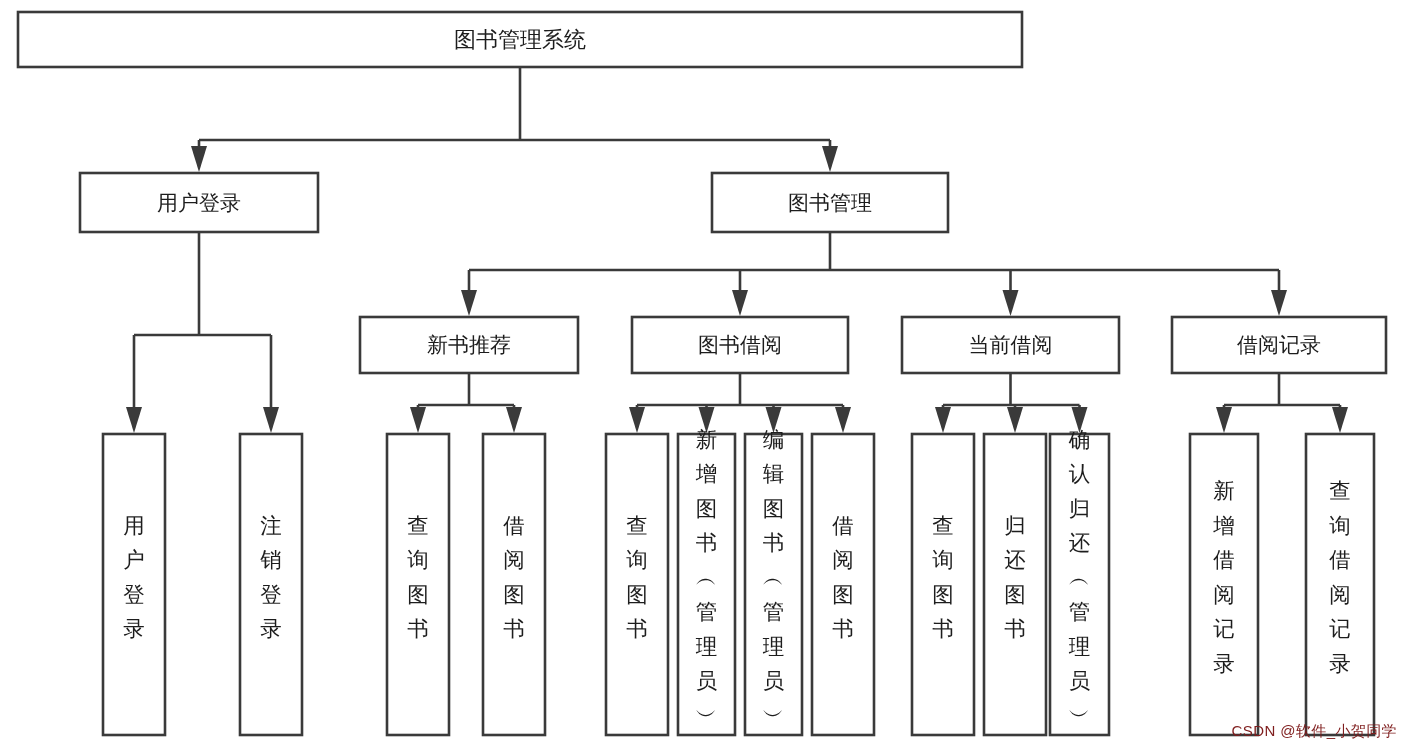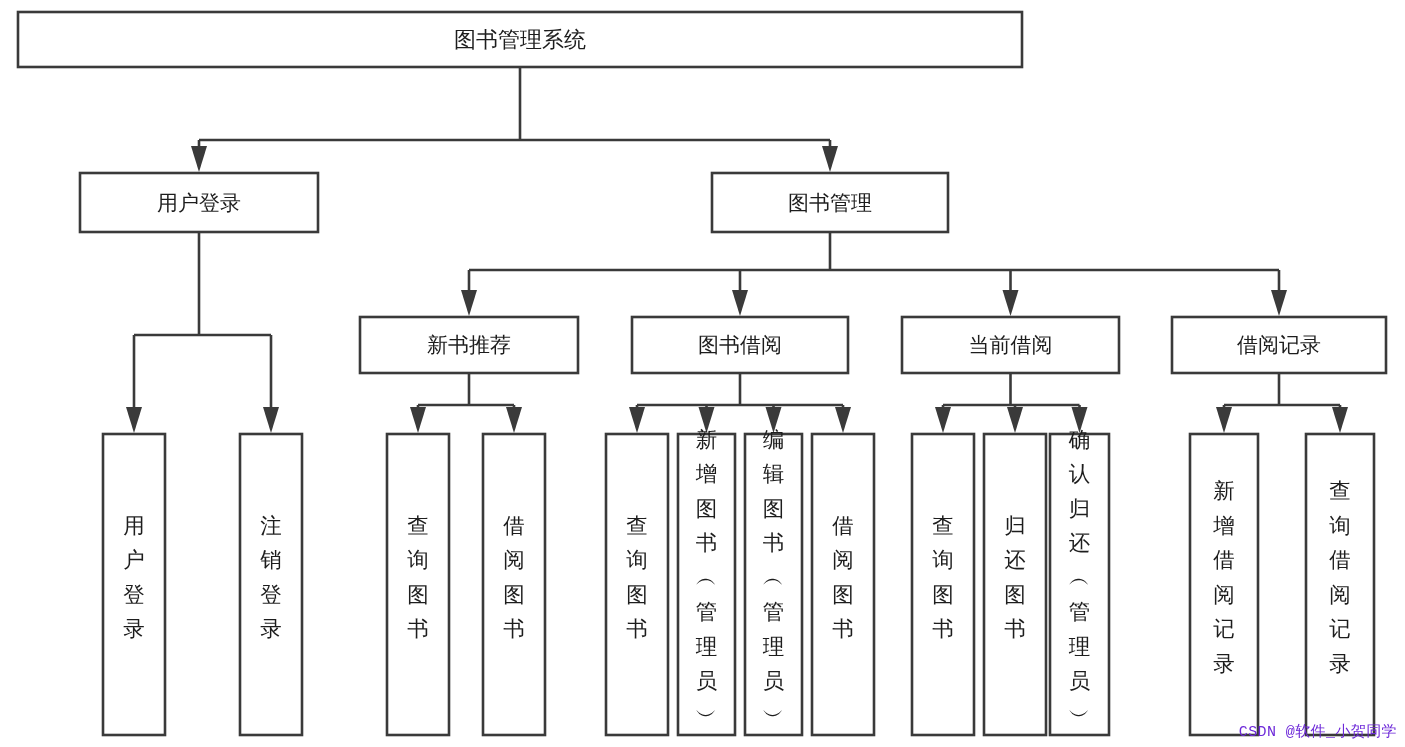--- a/index.html
+++ b/index.html
@@ -54,23 +54,23 @@
     stroke-linecap: butt;
   }
   .arrow-head {
     fill: #3a3a3a;
     stroke: none;
   }
   .watermark {
     position: absolute;
     right: 8px;
     bottom: 6px;
-    font-family: Liberation Mono, monospace;
+    font-family: Liberation Sans, sans-serif;
     font-size: 15px;
-    color: #6d28d9;
+    color: #7f1d1d;
     white-space: nowrap;
     letter-spacing: 0.4px;
     user-select: none;
   }
 </style>
 </head>
 <body>
 
 <div id="diagram-root">
   <svg class="flow" viewBox="0 0 1405 747">

